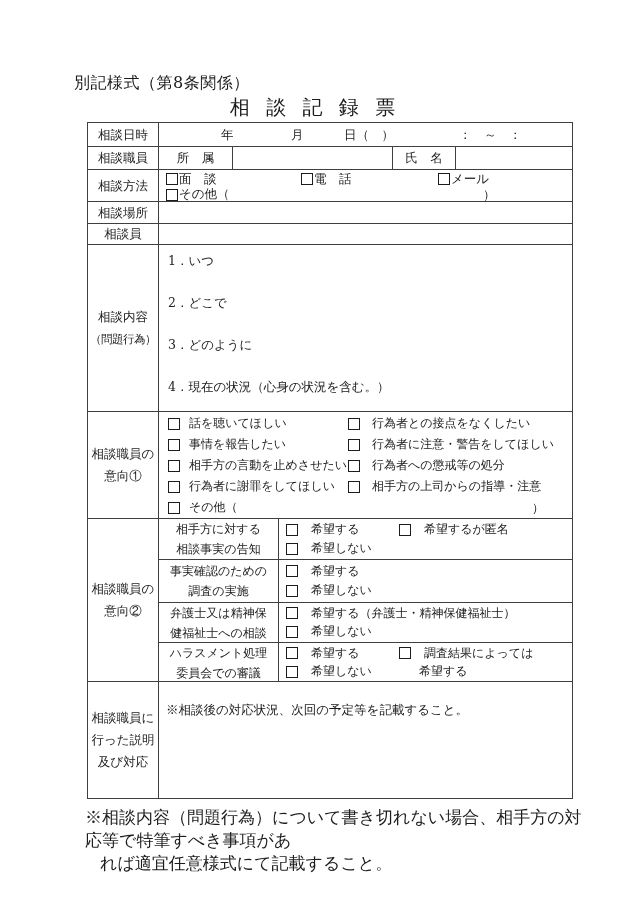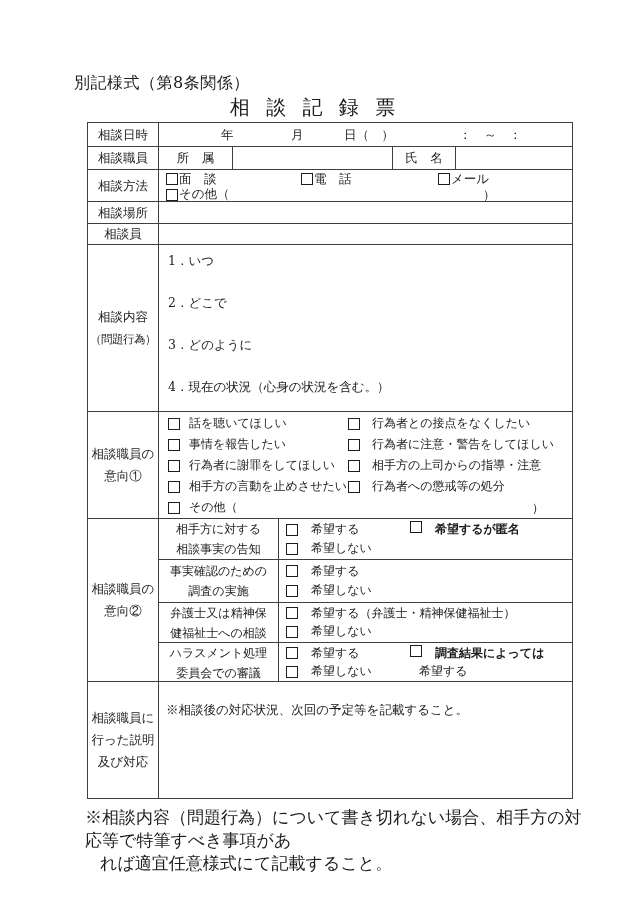--- a/index.html
+++ b/index.html
@@ -56,21 +56,21 @@
   .i1-right{display:flex;align-items:center;}
   .i1-right .t{margin-left:12px;}
   .i1-close{position:absolute;right:28px;top:50%;transform:translateY(-50%);}
   
   .i2-sub{display:flex;box-sizing:border-box;border-top:1px solid var(--border);}
   .i2-sub.first{border-top:none;}
   .i2-name{width:120px;flex-shrink:0;border-right:1px solid var(--border);display:flex;flex-direction:column;align-items:center;justify-content:center;text-align:center;line-height:20px;font-size:12px;white-space:nowrap;box-sizing:border-box;}
   .i2-opts{flex:1;display:flex;flex-direction:column;justify-content:space-evenly;font-size:12px;min-width:0;}
   .i2-line{display:flex;align-items:center;height:17px;padding-left:7px;position:relative;}
   .i2-line .t{margin-left:13px;white-space:nowrap;}
-  .i2-second{position:absolute;left:131px;display:flex;align-items:flex-start;font-weight:bold;}
+  .i2-second{position:absolute;left:120px;display:flex;align-items:center;}
   .i2-cont{position:absolute;left:140px;white-space:nowrap;}
   
   .exp-cnt{padding:8px 0 0 7px;margin-top:12px;}
   .exp-note{line-height:15px;white-space:nowrap;}
   
   .footer-note{position:absolute;left:85px;top:806px;width:500px;font-size:17px;line-height:23px;}
   .footer-note .indent{padding-left:15px;}
 </style>
 </head>
 <body>
@@ -172,35 +172,35 @@
             <span class="t">事情を報告したい</span>
           </span>
           <span class="i1-right">
             <span class="cb"></span>
             <span class="t">行為者に注意・警告をしてほしい</span>
           </span>
         </div>
         <div class="i1-line">
           <span class="i1-left">
             <span class="cb"></span>
+            <span class="t">相手方の言動を止めさせたい</span>
+          </span>
+          <span class="i1-right">
+            <span class="cb"></span>
+            <span class="t">行為者への懲戒等の処分</span>
+          </span>
+        </div>
+        <div class="i1-line">
+          <span class="i1-left">
+            <span class="cb"></span>
             <span class="t">行為者に謝罪をしてほしい</span>
           </span>
           <span class="i1-right">
             <span class="cb"></span>
             <span class="t">相手方の上司からの指導・注意</span>
-          </span>
-        </div>
-        <div class="i1-line">
-          <span class="i1-left">
-            <span class="cb"></span>
-            <span class="t">相手方の言動を止めさせたい</span>
-          </span>
-          <span class="i1-right">
-            <span class="cb"></span>
-            <span class="t">行為者への懲戒等の処分</span>
           </span>
         </div>
         <div class="i1-line">
           <span class="i1-left">
             <span class="cb"></span>
             <span class="t">その他（</span>
           </span>
           <span class="i1-close">）</span>
         </div>
       </div>

